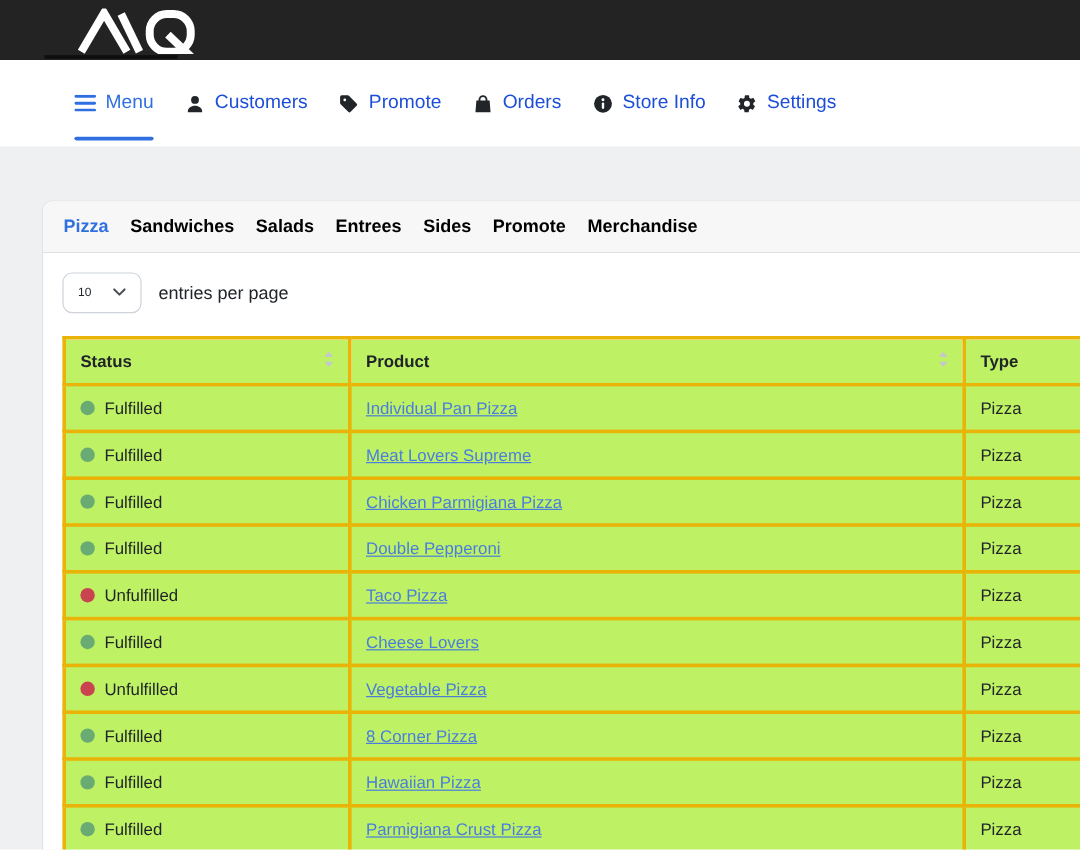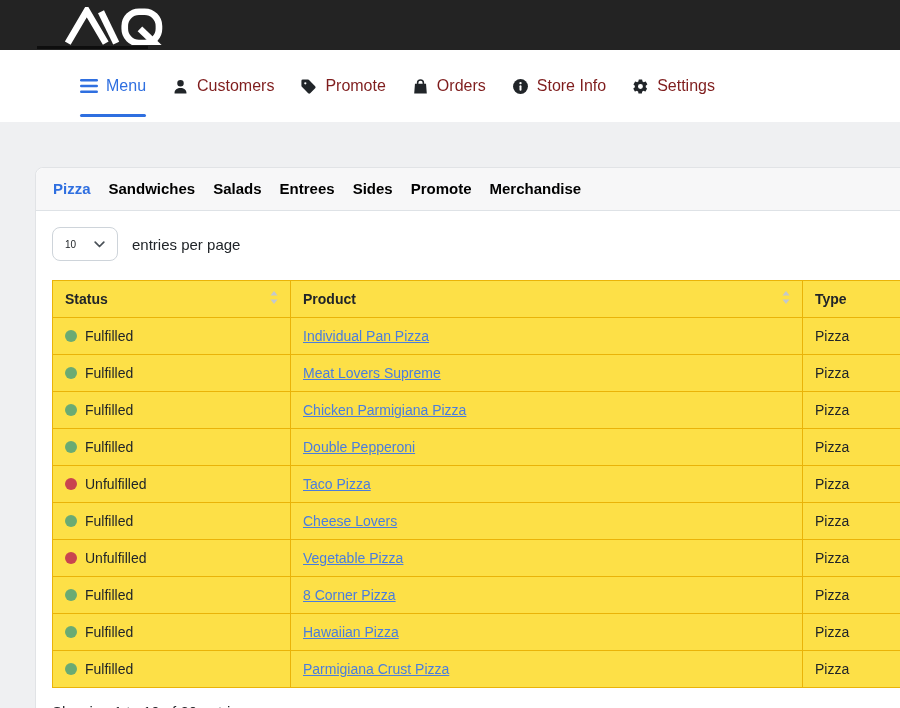--- a/index.html
+++ b/index.html
@@ -21,30 +21,30 @@
     position: absolute; left: 37px; top: 46px;
     width: 111px; height: 3px; background: #0e0e0e;
   }
 
   
   .navbar {
     height: 72px;
     background: #ffffff;
     display: flex;
     align-items: stretch;
-    padding-left: 80px;
+    padding-left: 62px;
     gap: 26px;
   }
   .nav-item {
     position: relative;
     display: flex;
     align-items: center;
     gap: 8px;
     font-size: 16px;
-    color: #7f1d1d;
+    color: #1d4ed8;
     cursor: pointer;
   }
   .nav-item .nav-ic { display: flex; align-items: center; }
   .nav-item.active { color: #2f6fe0; }
   .nav-item.active .underline {
     position: absolute;
     left: 0; right: 0; bottom: 5px;
     height: 3px; border-radius: 2px;
     background: #2f6fe0;
   }
@@ -100,26 +100,26 @@
 
   
   table {
     margin-top: 19px;
     border-collapse: collapse;
     width: 978px;
     table-layout: fixed;
     font-size: 14px;
   }
   th, td {
-    border: 1px solid #eab308;
+    border: 3px solid #eab308;
     padding: 8px 12px;
     text-align: left;
     line-height: 20px;
     vertical-align: middle;
-    background: #fde047;
+    background: #bef264;
   }
   th { font-weight: 700; position: relative; }
   th.sortable { cursor: pointer; }
   .sort-ic { position: absolute; right: 12px; top: 50%; transform: translateY(-50%); }
   .status-dot {
     display: inline-block;
     width: 12px; height: 12px;
     border-radius: 50%;
     margin-right: 8px;
     vertical-align: -1px;

